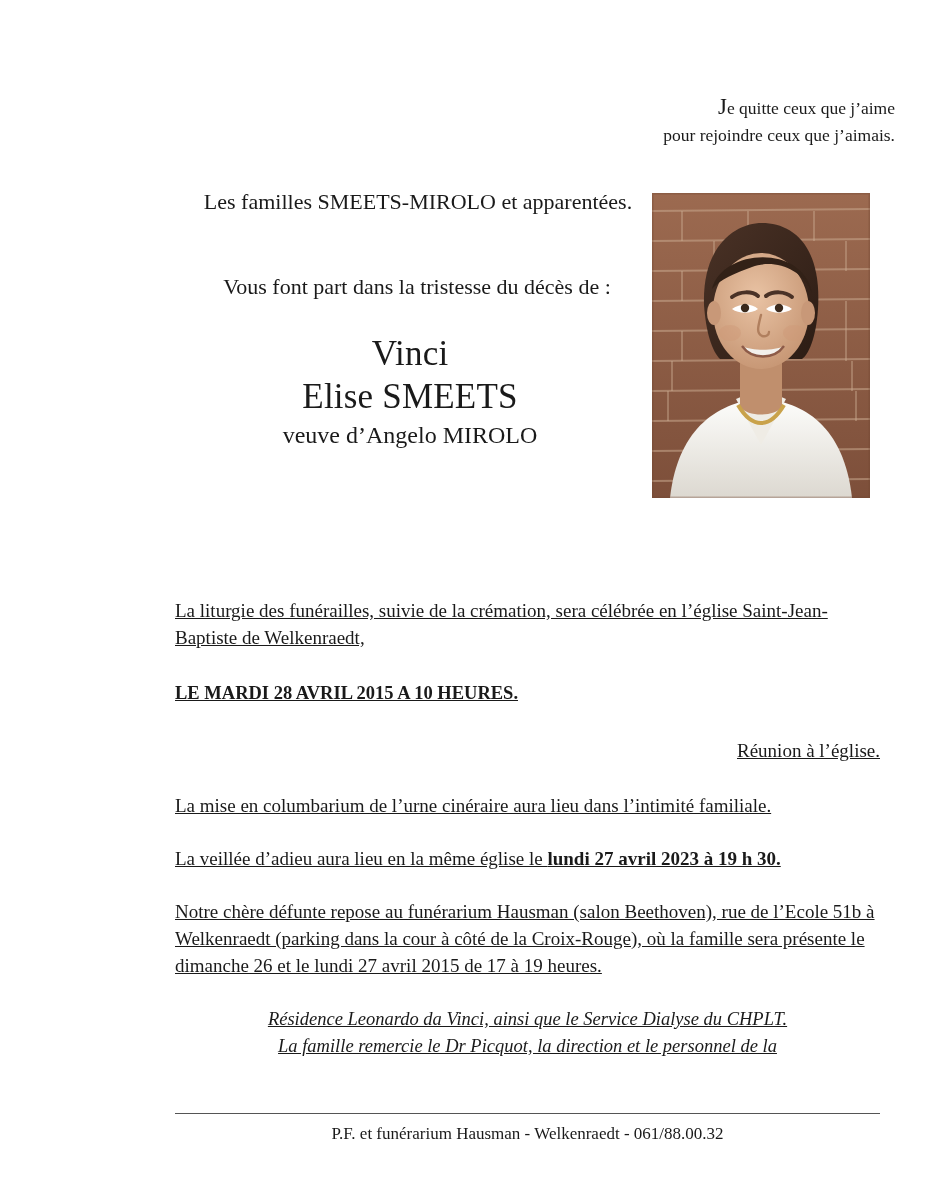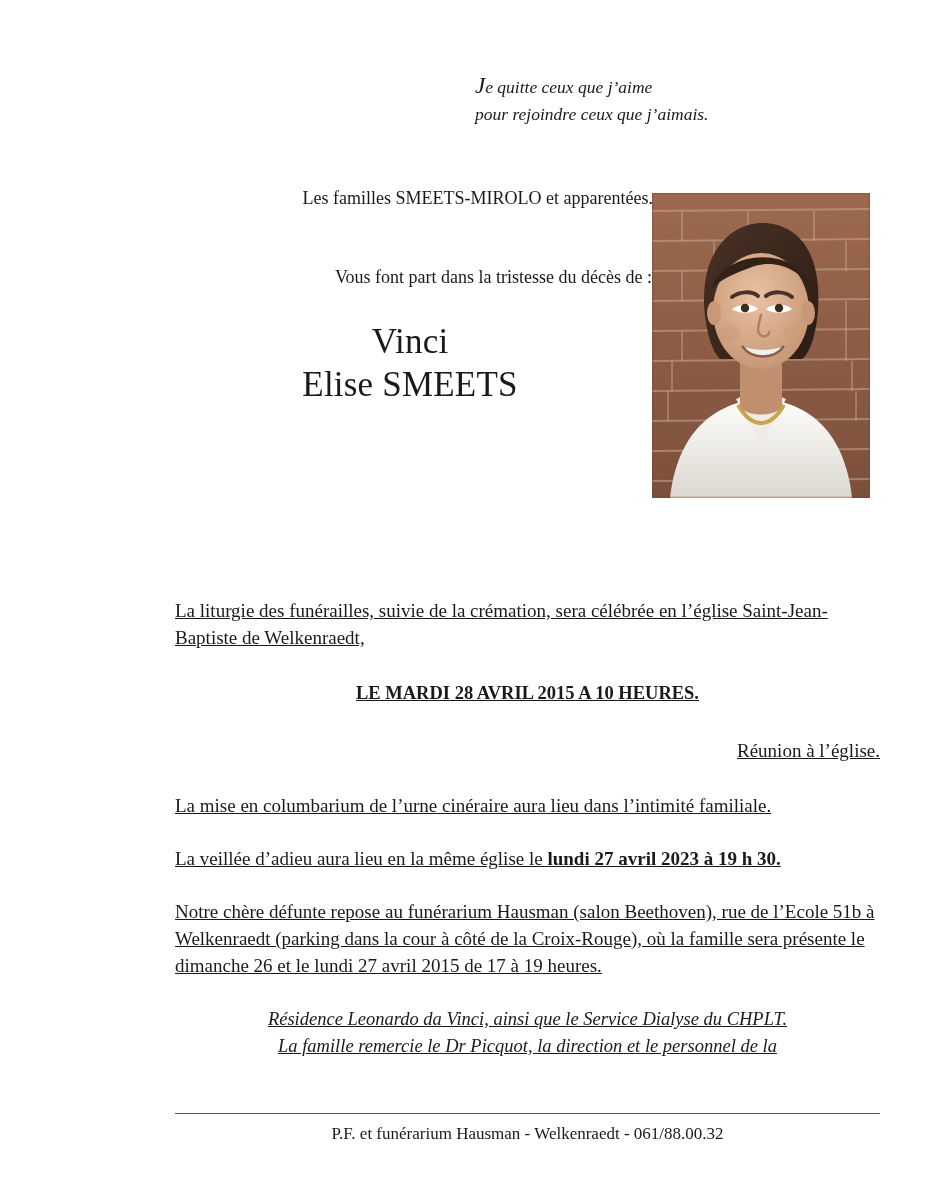--- a/index.html
+++ b/index.html
@@ -18,46 +18,45 @@
   .page {
     position: relative;
     width: 947px;
     height: 1177px;
     box-sizing: border-box;
   }
 
   
   .epigraph {
     position: absolute;
-    top: 69px;
+    top: 90px;
     right: 52px;
     width: 420px;
-    text-align: left;
-    font-style: italic;
+    text-align: right;
     font-size: 17.5px;
     line-height: 1.45;
     color: #1a1a1a;
   }
   .epigraph .line1 .dropcap {
     font-size: 23px;
   }
 
   
   .content {
     position: absolute;
     left: 175px;
     top: 185px;
     width: 705px;
   }
 
   .intro-line {
-    font-size: 18px;
+    font-size: 22px;
     line-height: 1.5;
     margin: 0 0 0 8px;
-    text-align: right;
+    text-align: center;
     width: 470px;
   }
 
   .intro-line.second {
     margin-top: 52px;
     margin-left: 7px;
   }
 
   
   .name-block {
@@ -108,21 +107,20 @@
     top: 598px;
     width: 705px;
     font-size: 19px;
     line-height: 1.42;
     text-decoration: underline;
   }
   .body-text p {
     margin: 0 0 20px 0;
   }
   .body-text p.bold-center {
-    text-align: center;
     font-weight: bold;
     margin-top: 28px;
     margin-bottom: 26px;
     font-size: 18.5px;
   }
   .body-text p.reunion {
     text-align: right;
     margin-bottom: 28px;
     margin-top: 32px;
   }
@@ -265,20 +263,21 @@
     </svg>
   </div>
 
   <div class="content">
     <p class="intro-line">Les familles SMEETS-MIROLO et apparentées.</p>
     <p class="intro-line second">Vous font part dans la tristesse du décès de :</p>
 
     <div class="name-block">
       <div class="name-madame">Vinci</div>
       <div class="name-main">Elise SMEETS</div>
+      <div class="name-spouse">veuve d’Angelo MIROLO</div>
     </div>
   </div>
 
   <div class="body-text">
     <p>La liturgie des funérailles, suivie de la crémation, sera célébrée en l’église Saint-Jean-Baptiste de Welkenraedt,</p>
     <p class="bold-center">LE MARDI 28 AVRIL 2015 A 10 HEURES.</p>
     <p class="reunion">Réunion à l’église.</p>
     <p class="spaced">La mise en columbarium de l’urne cinéraire aura lieu dans l’intimité familiale.</p>
     <p class="spaced"><span>La veillée d’adieu aura lieu en la même église le </span><b>lundi 27 avril 2023 à 19 h 30.</b></p>
     <p>Notre chère défunte repose au funérarium Hausman (salon Beethoven), rue de l’Ecole 51b à Welkenraedt (parking dans la cour à côté de la Croix-Rouge), où la famille sera présente le dimanche 26 et le lundi 27 avril 2015 de 17 à 19 heures.</p>

